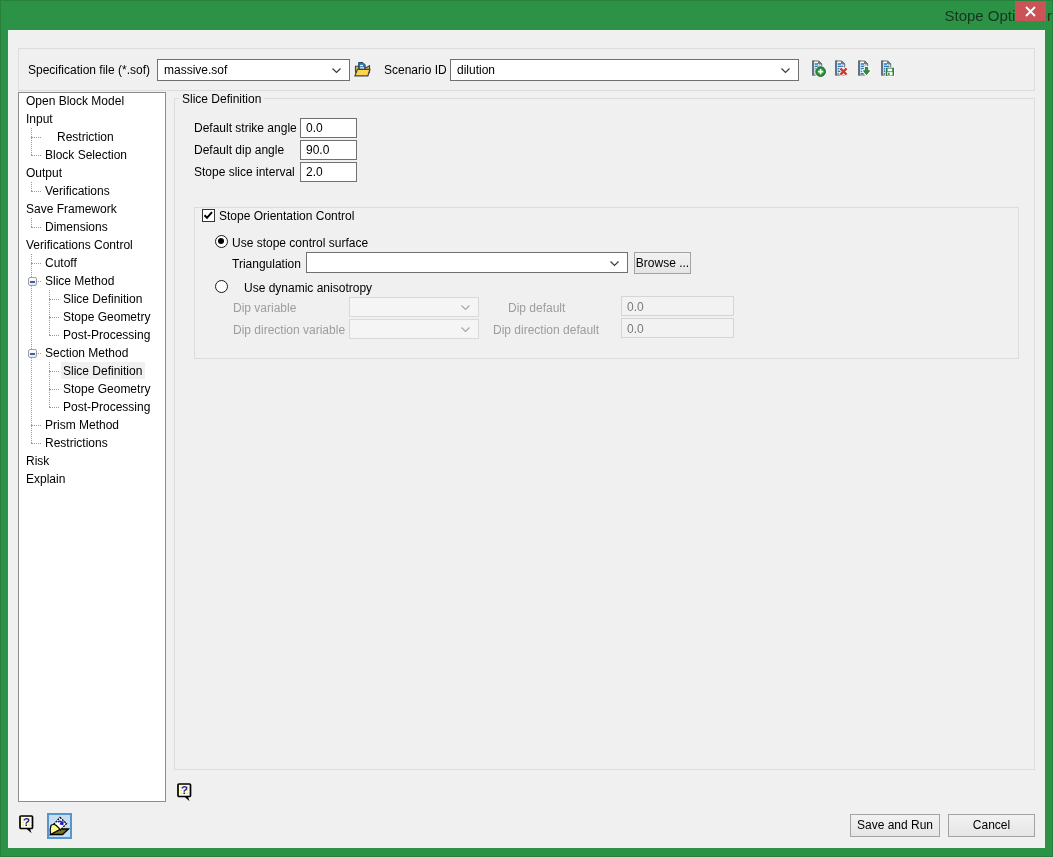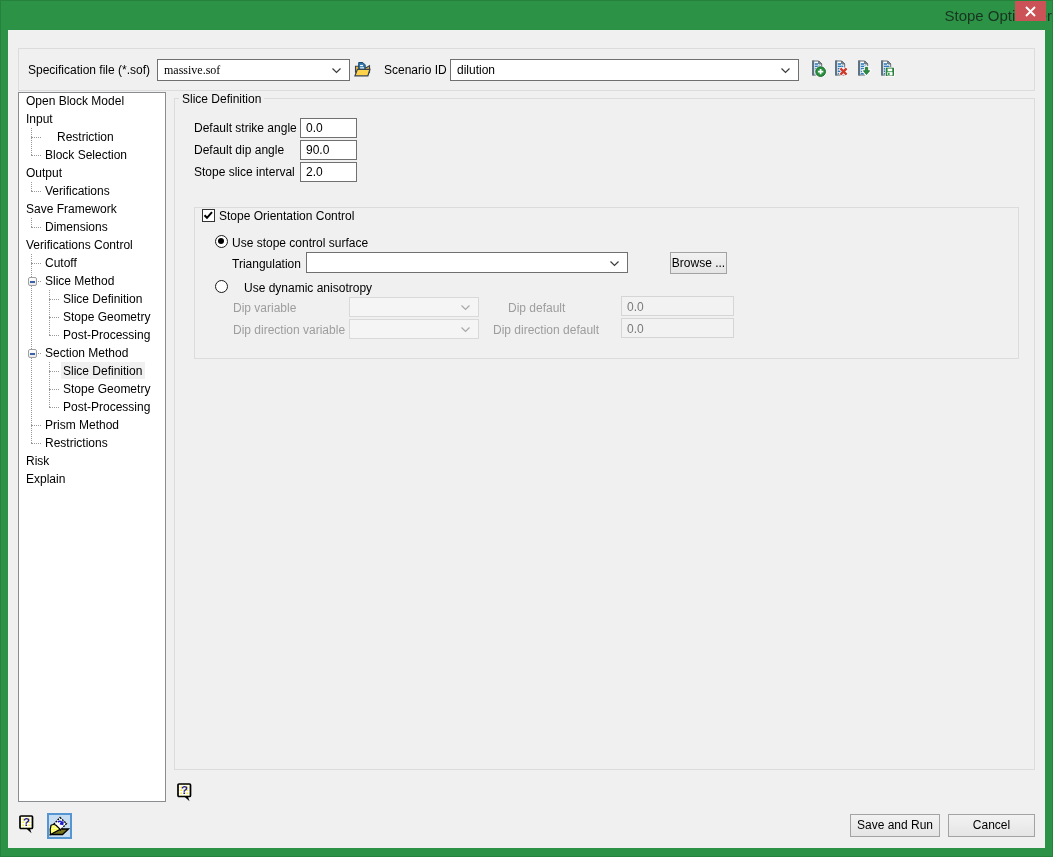--- a/index.html
+++ b/index.html
@@ -56,21 +56,21 @@
 <div class="closebtn">
     <svg width="11" height="11" viewBox="0 0 11 11">
       <path d="M1,1 L10,10 M10,1 L1,10" stroke="#fff" stroke-width="1.9"></path>
     </svg>
   </div>
 <div class="client"></div>
 <div class="win-border"></div>
 
 <div class="topbar"></div>
 <div class="lbl" style="left:28px; top:63px;">Specification file (*.sof)</div>
-<div class="combo" style="left:157px; top:59px; width:193px; height:22px;font-family:Liberation Serif, serif;">
+<div class="combo" style="left:157px; top:59px; width:193px; height:22px;">
   <div class="txt">massive.sof</div>
   <svg class="chev" width="9" height="6" viewBox="0 0 9 6">
       <path d="M0.5,0.5 L4.5,4.5 L8.5,0.5" fill="none" stroke="#3c3c3c" stroke-width="1.2"></path>
     </svg>
 </div>
 <div id="folder-icon" class="abs" style="left:354px; top:61px;">
 <svg width="17" height="17" viewBox="0 0 17 17">
   <path d="M1.5,5.2 h3.6 l1.2,1.6 h9.2 v4.5 h-14 z" fill="#f4b73a" stroke="#39444f" stroke-width="1.1"></path>
   <path d="M4.7,1.5 h4.1 l2.4,2.4 v5.6 h-6.5 z" fill="#2d77b0" stroke="#1d4a66" stroke-width="1"></path>
   <rect x="6.1" y="3.9" width="3" height="1.3" fill="#fff"></rect>
@@ -239,21 +239,21 @@
     <div class="dot"></div>
   </div>
 <div class="lbl" style="left:232px; top:236px;">Use stope control surface</div>
 
 <div class="lbl" style="left:232px; top:257px;">Triangulation</div>
 <div class="combo" style="left:306px; top:252px; width:322px; height:21px;">
   <svg class="chev" width="9" height="6" viewBox="0 0 9 6">
       <path d="M0.5,0.5 L4.5,4.5 L8.5,0.5" fill="none" stroke="#3c3c3c" stroke-width="1.2"></path>
     </svg>
 </div>
-<div class="btn" style="left:634px; top:252px; width:57px; height:22px; line-height:20px;margin-left:36px;">Browse ...</div>
+<div class="btn" style="left:634px; top:252px; width:57px; height:22px; line-height:20px;">Browse ...</div>
 
 <div class="radio" style="left:215px; top:280px;"></div>
 <div class="lbl" style="left:244px; top:281px;">Use dynamic anisotropy</div>
 
 <div class="lbl gray" style="left:233px; top:301px;">Dip variable</div>
 <div class="dcombo" style="left:349px; top:297px; width:130px; height:20px;">
   <svg class="chev" width="9" height="6" viewBox="0 0 9 6" style="position:absolute;right:8px;top:7px;">
       <path d="M0.5,0.5 L4.5,4.5 L8.5,0.5" fill="none" stroke="#a9a9a9" stroke-width="1.2"></path>
     </svg>
 </div>

